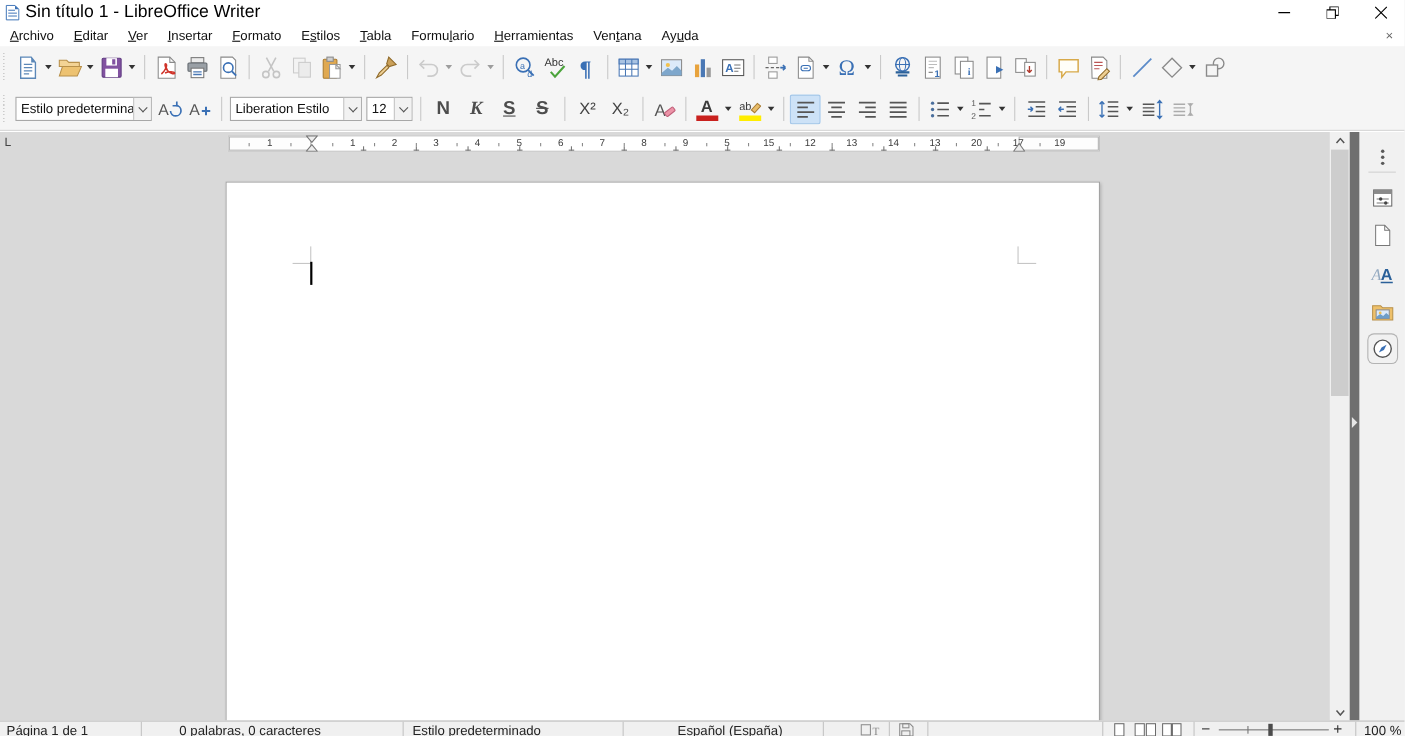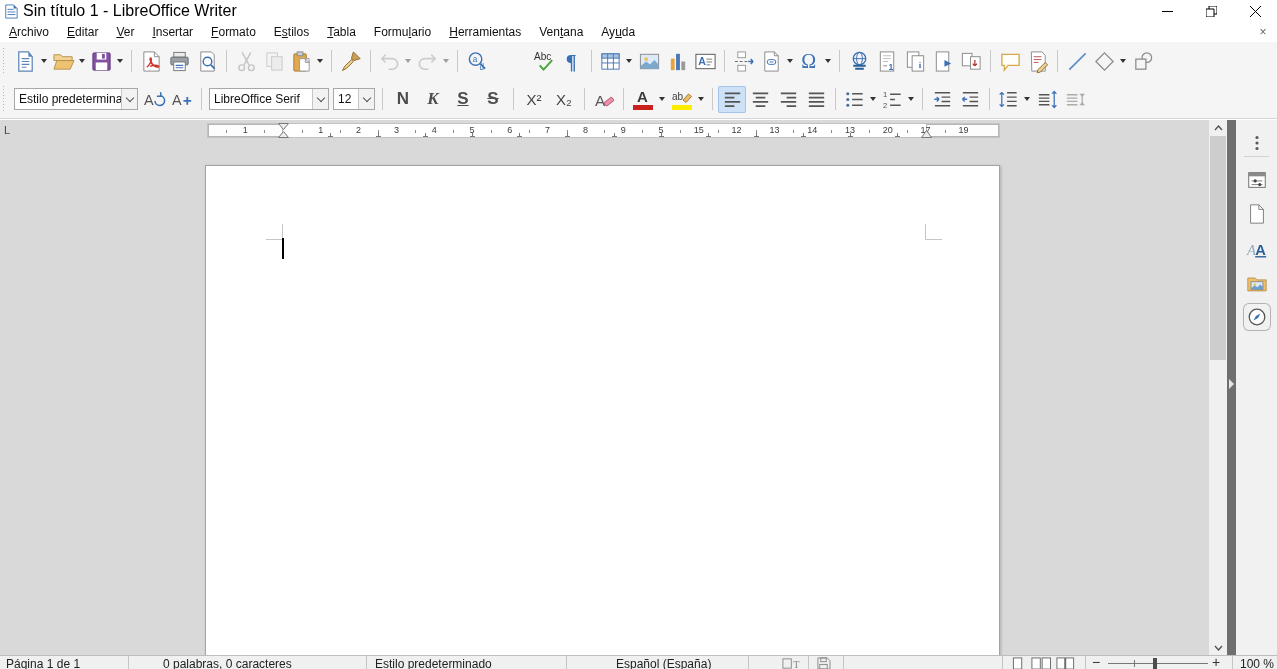--- a/index.html
+++ b/index.html
@@ -259,21 +259,21 @@
       <span style="display: flex;">
         <svg viewBox="0 0 24 24">
           <circle cx="10" cy="9.5" r="6.5" fill="none" stroke="#3a70b5" stroke-width="1.5"></circle>
           <path d="M14.8 14.3L20 19.5" stroke="#3a70b5" stroke-width="1.8"></path>
           <text x="7" y="13" font-size="8.5" fill="#3a70b5" font-family="sans-serif">a</text>
           <text x="14" y="21" font-size="8.5" fill="#3a70b5" font-family="sans-serif">d</text>
         </svg>
       </span>
     </div>
     <div class="tb-btn">
-      <span style="display: flex; margin-left: 40px;">
+      <span style="display: flex;">
         <svg viewBox="0 0 24 24">
           <text x="1" y="10" font-size="10.5" fill="#333" font-family="sans-serif">Abc</text>
           <path d="M7 16l4 4.5 9-10" fill="none" stroke="#4ba43b" stroke-width="2"></path>
         </svg>
       </span>
     </div>
     <div class="tb-btn">
       <span style="display: flex;">
         <svg viewBox="0 0 24 24">
           <text x="5" y="20" font-size="21" fill="#3a70b5" font-family="serif" font-weight="bold">¶</text>
@@ -457,21 +457,21 @@
     <div class="tb-btn">
       <span style="display: flex;">
         <svg viewBox="0 0 24 24">
           <text x="1" y="17.5" font-size="15" fill="#555" font-family="sans-serif">A</text>
           <path d="M17 9.5v8M13 13.5h8" stroke="#3a70b5" stroke-width="1.9"></path>
         </svg>
       </span>
     </div>
     <div class="sep"></div>
     <div class="combo" style="width: 120px;">
-      <span class="combo-text">LibreOffice Serif</span>
+      <span class="combo-text">Liberation Estilo</span>
       <span class="combo-btn">
         <span class="chev"></span>
       </span>
     </div>
     <div class="combo" style="width: 42px;">
       <span class="combo-text">12</span>
       <span class="combo-btn">
         <span class="chev"></span>
       </span>
     </div>

